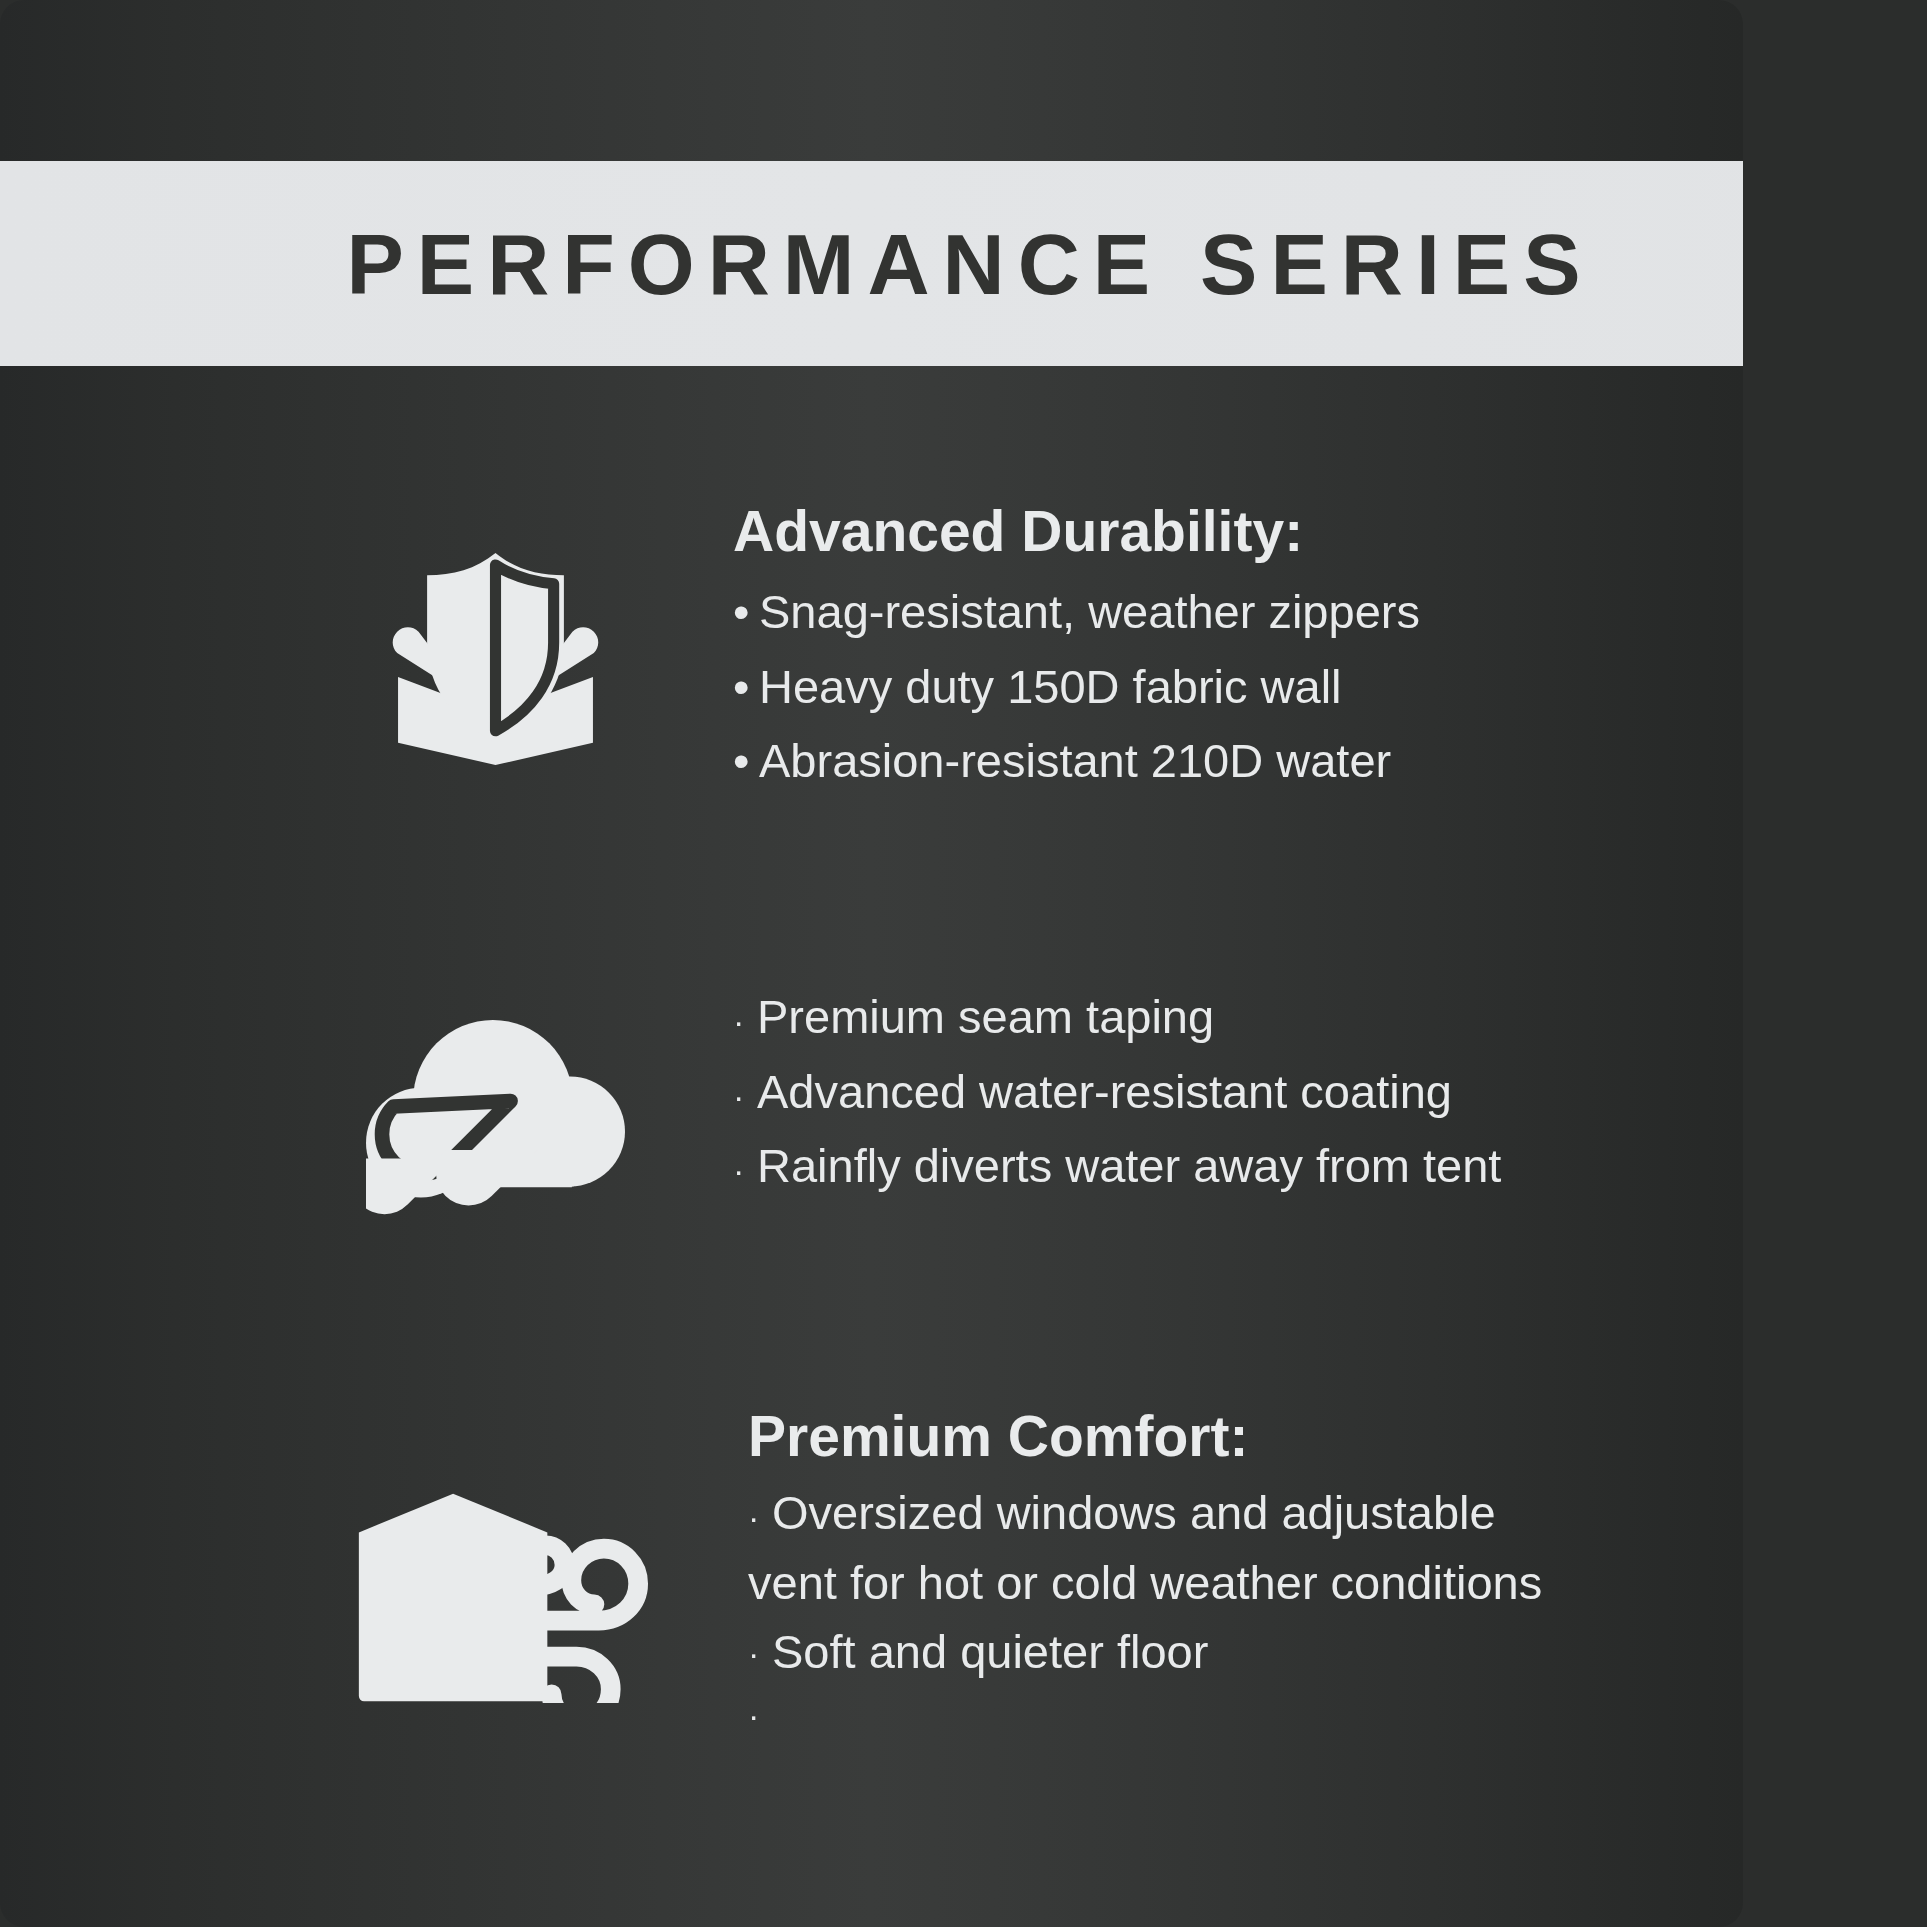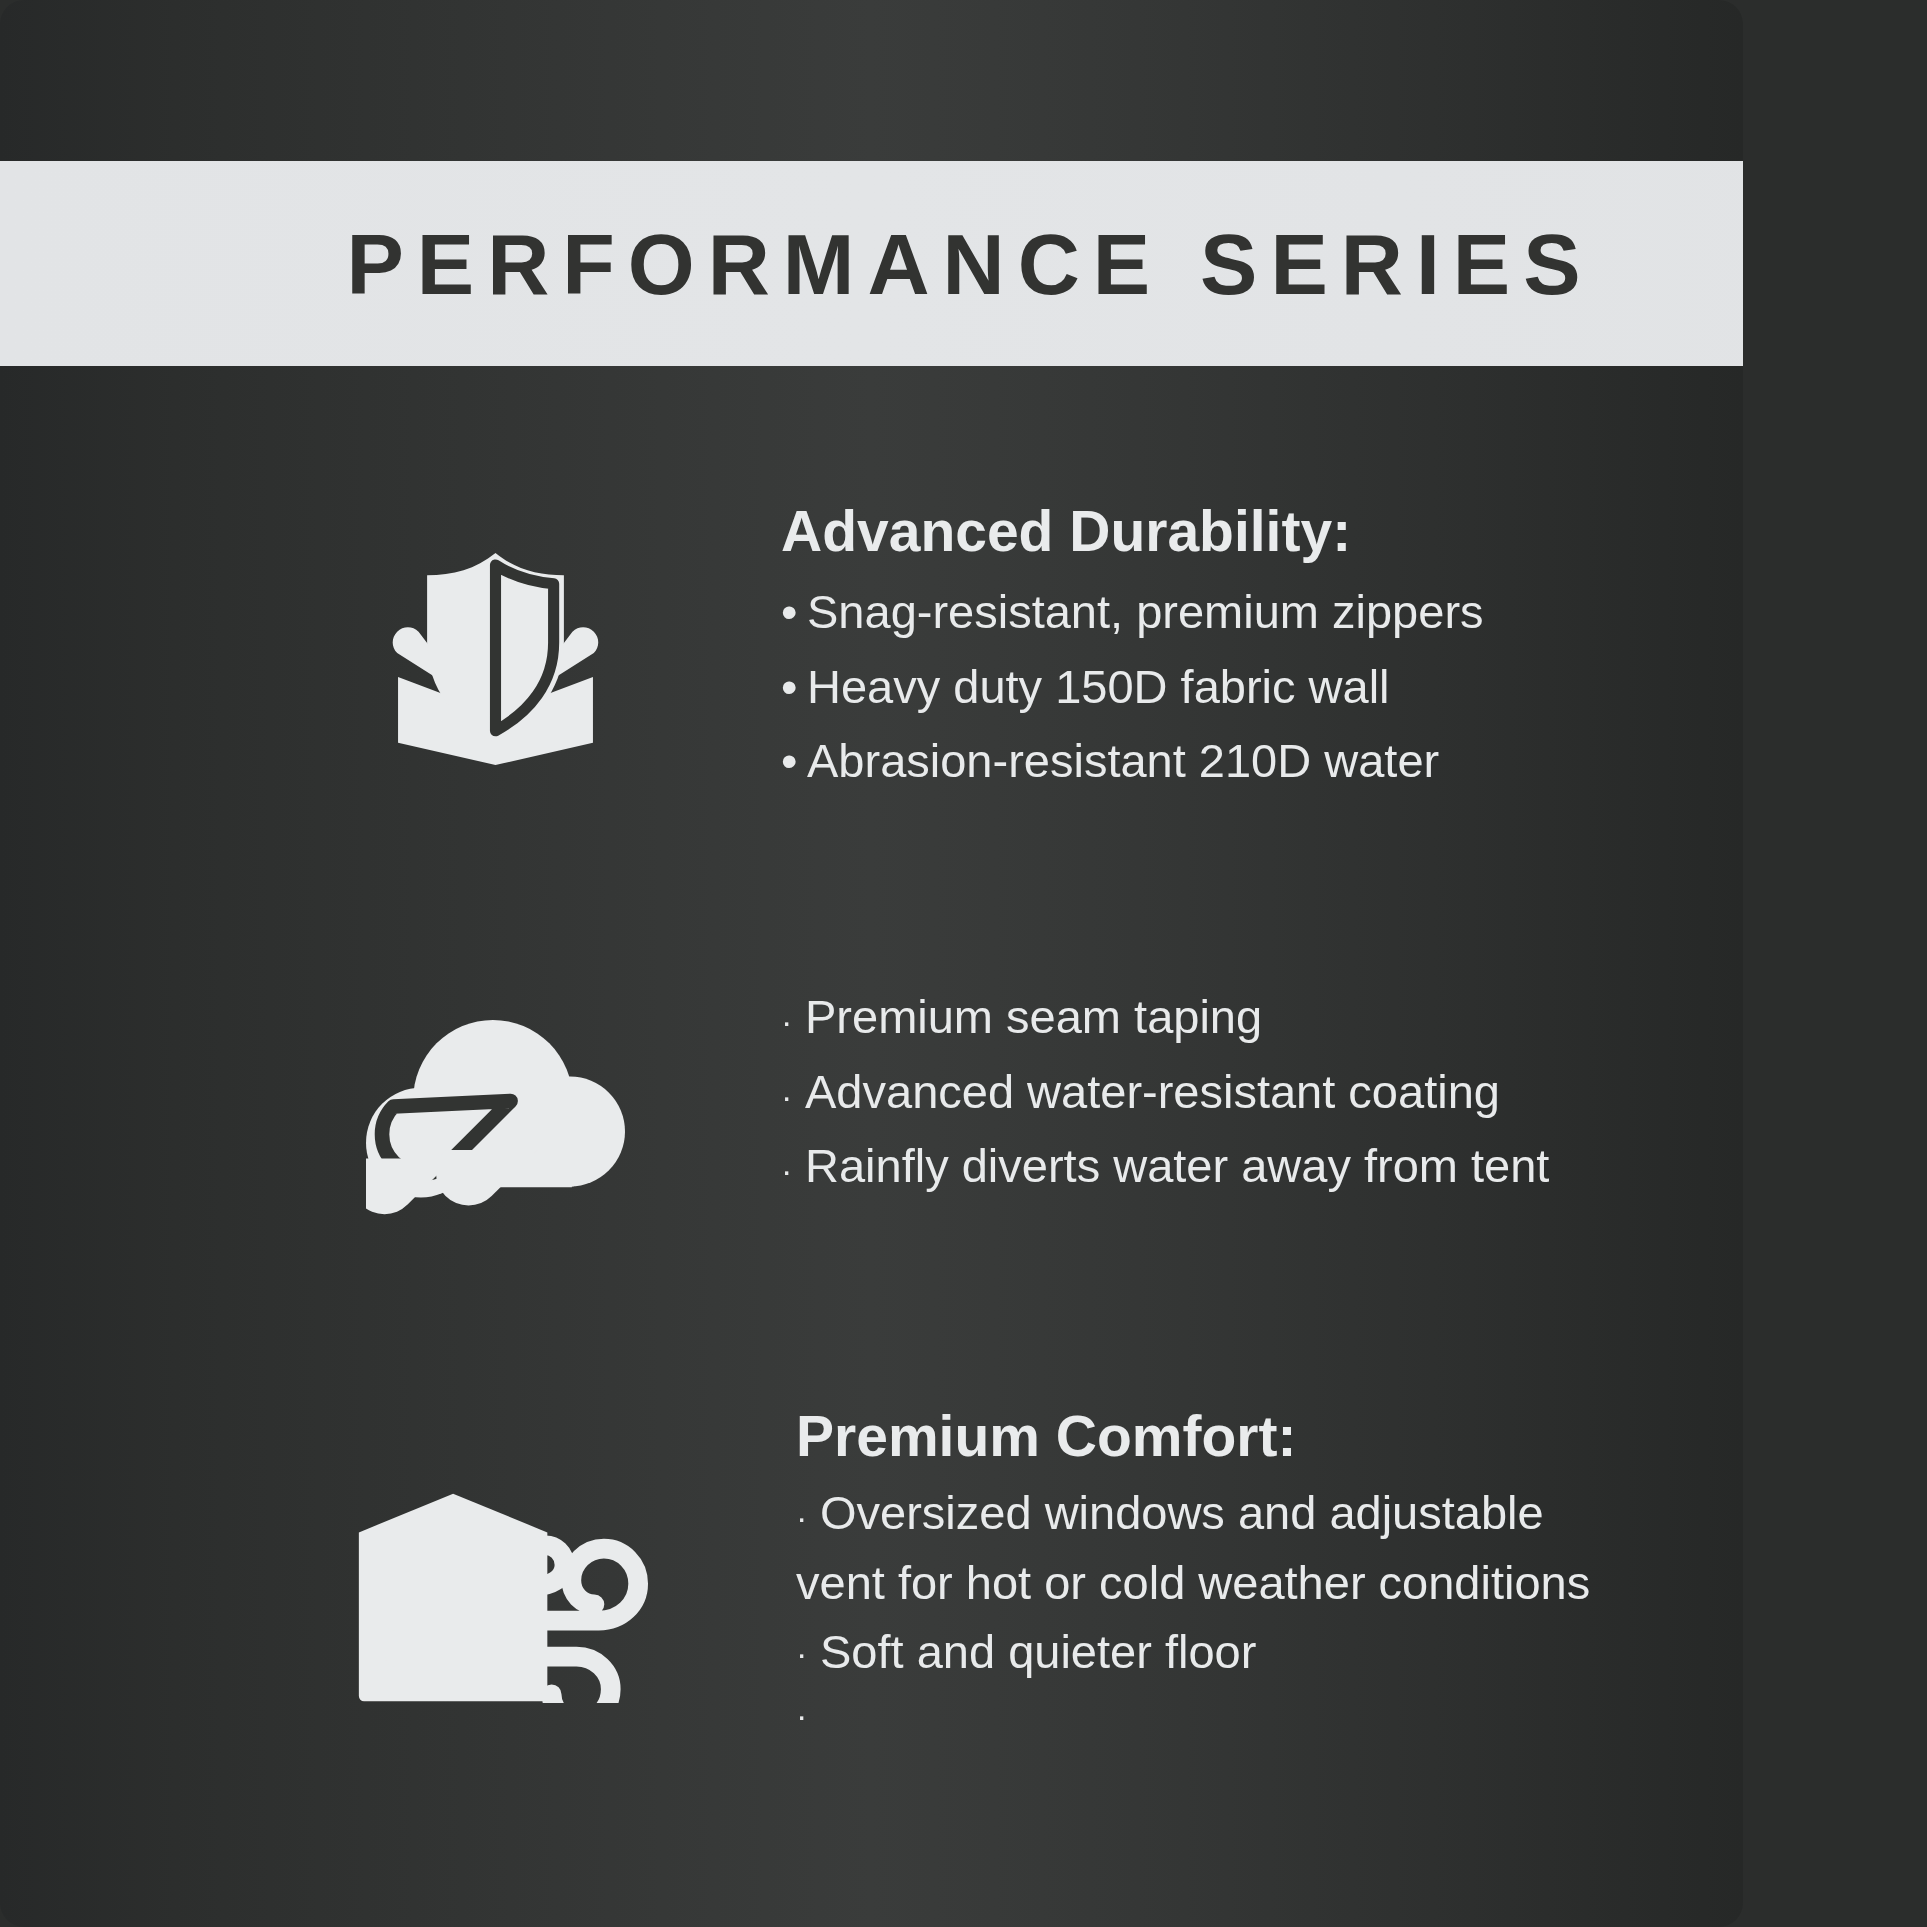--- a/index.html
+++ b/index.html
@@ -60,21 +60,20 @@
     align-items: flex-start;
   }
   .icon-cell {
     flex: 0 0 auto;
     display: flex;
     align-items: center;
     justify-content: center;
   }
   .text-cell {
     flex: 1 1 auto;
-    margin-left: 48px;
   }
   .feature-heading {
     color: #e9ebec;
     font-weight: 700;
     font-size: 57px;
     line-height: 1.0;
     margin: 0 0 26px 0;
     white-space: nowrap;
   }
   .bullets {
@@ -141,21 +140,21 @@
 
           <path d="M128 14 L128 208 C168 186 196 152 196 105 L196 36 C172 34 148 27 128 14 Z" fill="none" stroke="#323432" stroke-width="13" stroke-linejoin="round"></path>
         </svg>
       </span>
     </div>
     <div class="text-cell">
       <h2 class="feature-heading">Advanced Durability:</h2>
       <ul class="bullets">
         <li>
           <span class="bullet-mark big">•</span>
-          <span class="bullet-text">Snag-resistant, premium zippers</span>
+          <span class="bullet-text">Snag-resistant, weather zippers</span>
         </li>
         <li>
           <span class="bullet-mark big">•</span>
           <span class="bullet-text">Heavy duty 150D fabric wall</span>
         </li>
         <li>
           <span class="bullet-mark big">•</span>
           <span class="bullet-text">Abrasion-resistant 210D water</span>
         </li>
       </ul>

